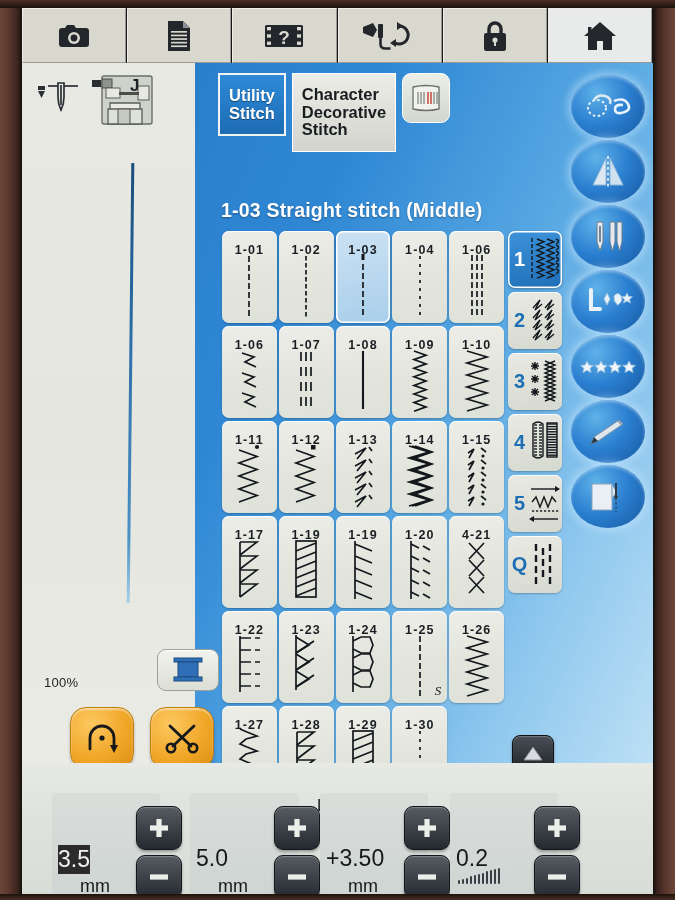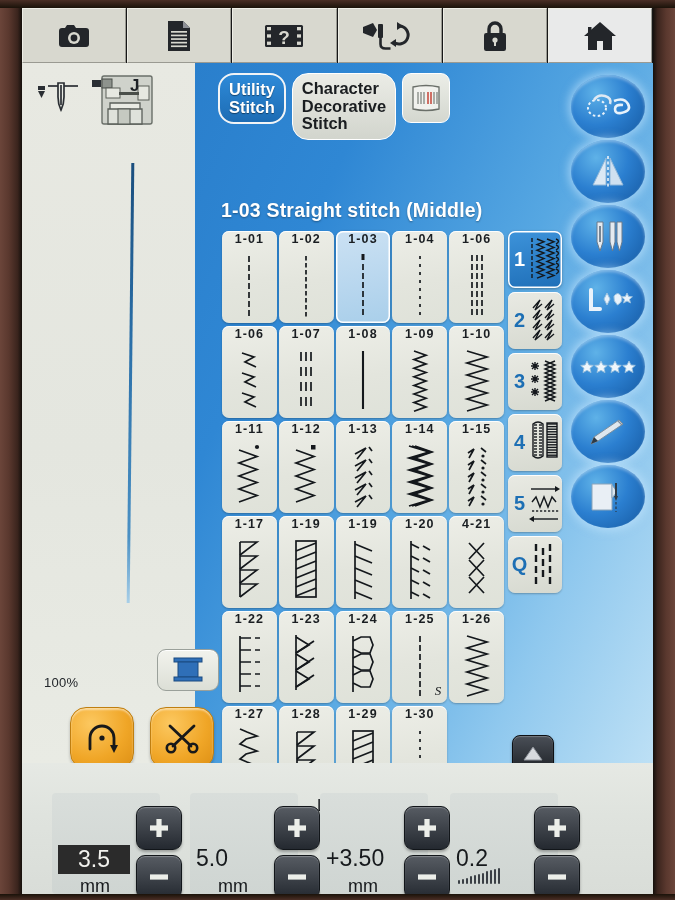--- a/index.html
+++ b/index.html
@@ -50,21 +50,21 @@
       border-radius:9px; display:flex; align-items:center; justify-content:center;
       box-shadow:inset 0 1px 0 #fff; z-index:5;}
   .orangebtn { position:absolute; width:64px; height:62px; border-radius:16px;
       background:radial-gradient(circle at 32% 26%, #fcc860, #f0a627 58%, #dd8f14 100%);
       border:1px solid #c07f10; box-shadow:inset 0 2px 2px rgba(255,255,255,.5), 0 2px 3px rgba(0,0,0,.25);
       display:flex; align-items:center; justify-content:center;}
   #ob1{left:48px; top:644px;} #ob2{left:128px; top:644px;}
 
   
   #tabs { position:absolute; left:196px; top:10px; display:flex; gap:6px; align-items:flex-start;}
-  .tab { border-radius:16px; padding:6px 9px; font-size:16.5px; font-weight:bold; line-height:1.07;
+  .tab { border-radius:0; padding:12px 9px; font-size:16.5px; font-weight:bold; line-height:1.07;
       border:1px solid #8b9096; min-height:46px; display:flex; align-items:center;}
   .tab.sel { background:linear-gradient(180deg,#2e8ad8,#1d6cb4); color:#ffffff;
       border:2px solid #f2f4f6; text-shadow:0 1px 1px rgba(0,0,0,.45);}
   .tab.unsel { background:linear-gradient(180deg,#ebece6,#d2d5cd); color:#1a1d20;
       border:1.5px solid #ffffff;}
   #chartbtn { width:48px; height:50px; border-radius:9px;
       background:linear-gradient(180deg,#eceee8,#d4d7cf); border:1.5px solid #fff;
       display:flex; align-items:center; justify-content:center;}
 
   #title { position:absolute; left:199px; top:136px; font-size:19.5px; color:#ffffff;
@@ -72,21 +72,21 @@
 
   
   #grid { position:absolute; left:200px; top:168px; width:282px;
       display:grid; grid-template-columns:repeat(5,1fr); gap:3px 2px;}
   .cell { height:92px; border-radius:7px; position:relative;
       background:linear-gradient(170deg,#edeee7 0%, #e3e5dd 55%, #dfe2d9 100%);
       box-shadow:inset 0 1px 0 rgba(255,255,255,.9), 0 1px 2px rgba(0,0,0,.25);
       overflow:hidden;}
   .cell.sel { background:linear-gradient(170deg,#cbe1f3 0%, #b7d6ee 60%, #a9cfea 100%);
       box-shadow:inset 0 0 0 1.5px #ffffff, 0 1px 3px rgba(0,0,0,.3);}
-  .cnum { position:absolute; top:1px; left:0; width:100%; text-align:center;
+  .cnum { position:absolute; top:12px; left:0; width:100%; text-align:center;
       font-size:12.5px; font-weight:bold; color:#1a1e22; letter-spacing:1.1px;}
   .cart { position:absolute; top:18px; left:0; width:100%; height:72px;
       display:flex; align-items:center; justify-content:center;}
   .cmark { position:absolute; right:6px; bottom:4px; font-size:13px; font-style:italic;
       font-family:"Liberation Serif", serif; color:#15181b;}
 
   
   #cats { position:absolute; left:486px; top:168px; width:54px;
       display:flex; flex-direction:column; gap:4px;}
   .cat { height:57px; border-radius:7px; display:flex; align-items:center; padding-left:3px;
@@ -112,21 +112,21 @@
       box-shadow:0 0 9px 3px rgba(200,232,255,.55), inset 0 2px 3px rgba(255,255,255,.35);
       display:flex; align-items:center; justify-content:center;}
 
   
   #bottom { position:absolute; left:22px; top:763px; width:631px; height:131px;
       background:linear-gradient(180deg,#e6e9e4 0%, #dfe3de 40%, #d9ddd8 100%);}
   .grp { position:absolute; top:30px; width:108px; height:101px;
       background:linear-gradient(180deg,#d9dedb,#cfd5d2); border-radius:4px;}
   .glabel { position:absolute; font-size:16.5px; color:#16191c; font-weight:normal;}
   .gval { position:absolute; font-size:23px; color:#16191c; }
-  .gval.hl { background:#2b2b2b; color:#f2f2ee; padding:1px 20px; }
+  .gval.hl { background:#2b2b2b; color:#f2f2ee; padding:1px 0; }
   .gunit { position:absolute; font-size:18px; color:#16191c; }
   .pm { position:absolute; width:46px; height:44px; border-radius:9px;
       background:linear-gradient(180deg,#575c63,#242930); border:1px solid #12161a;
       box-shadow:inset 0 1px 1px rgba(255,255,255,.28), 0 2px 3px rgba(0,0,0,.3);
       display:flex; align-items:center; justify-content:center;}
   .pmbar { background:#eceee9; border-radius:1px; }
   #tensbars{ position:absolute; display:flex; align-items:flex-end; gap:1.6px; height:17px;}
 </style>
 </head>
 <body>

